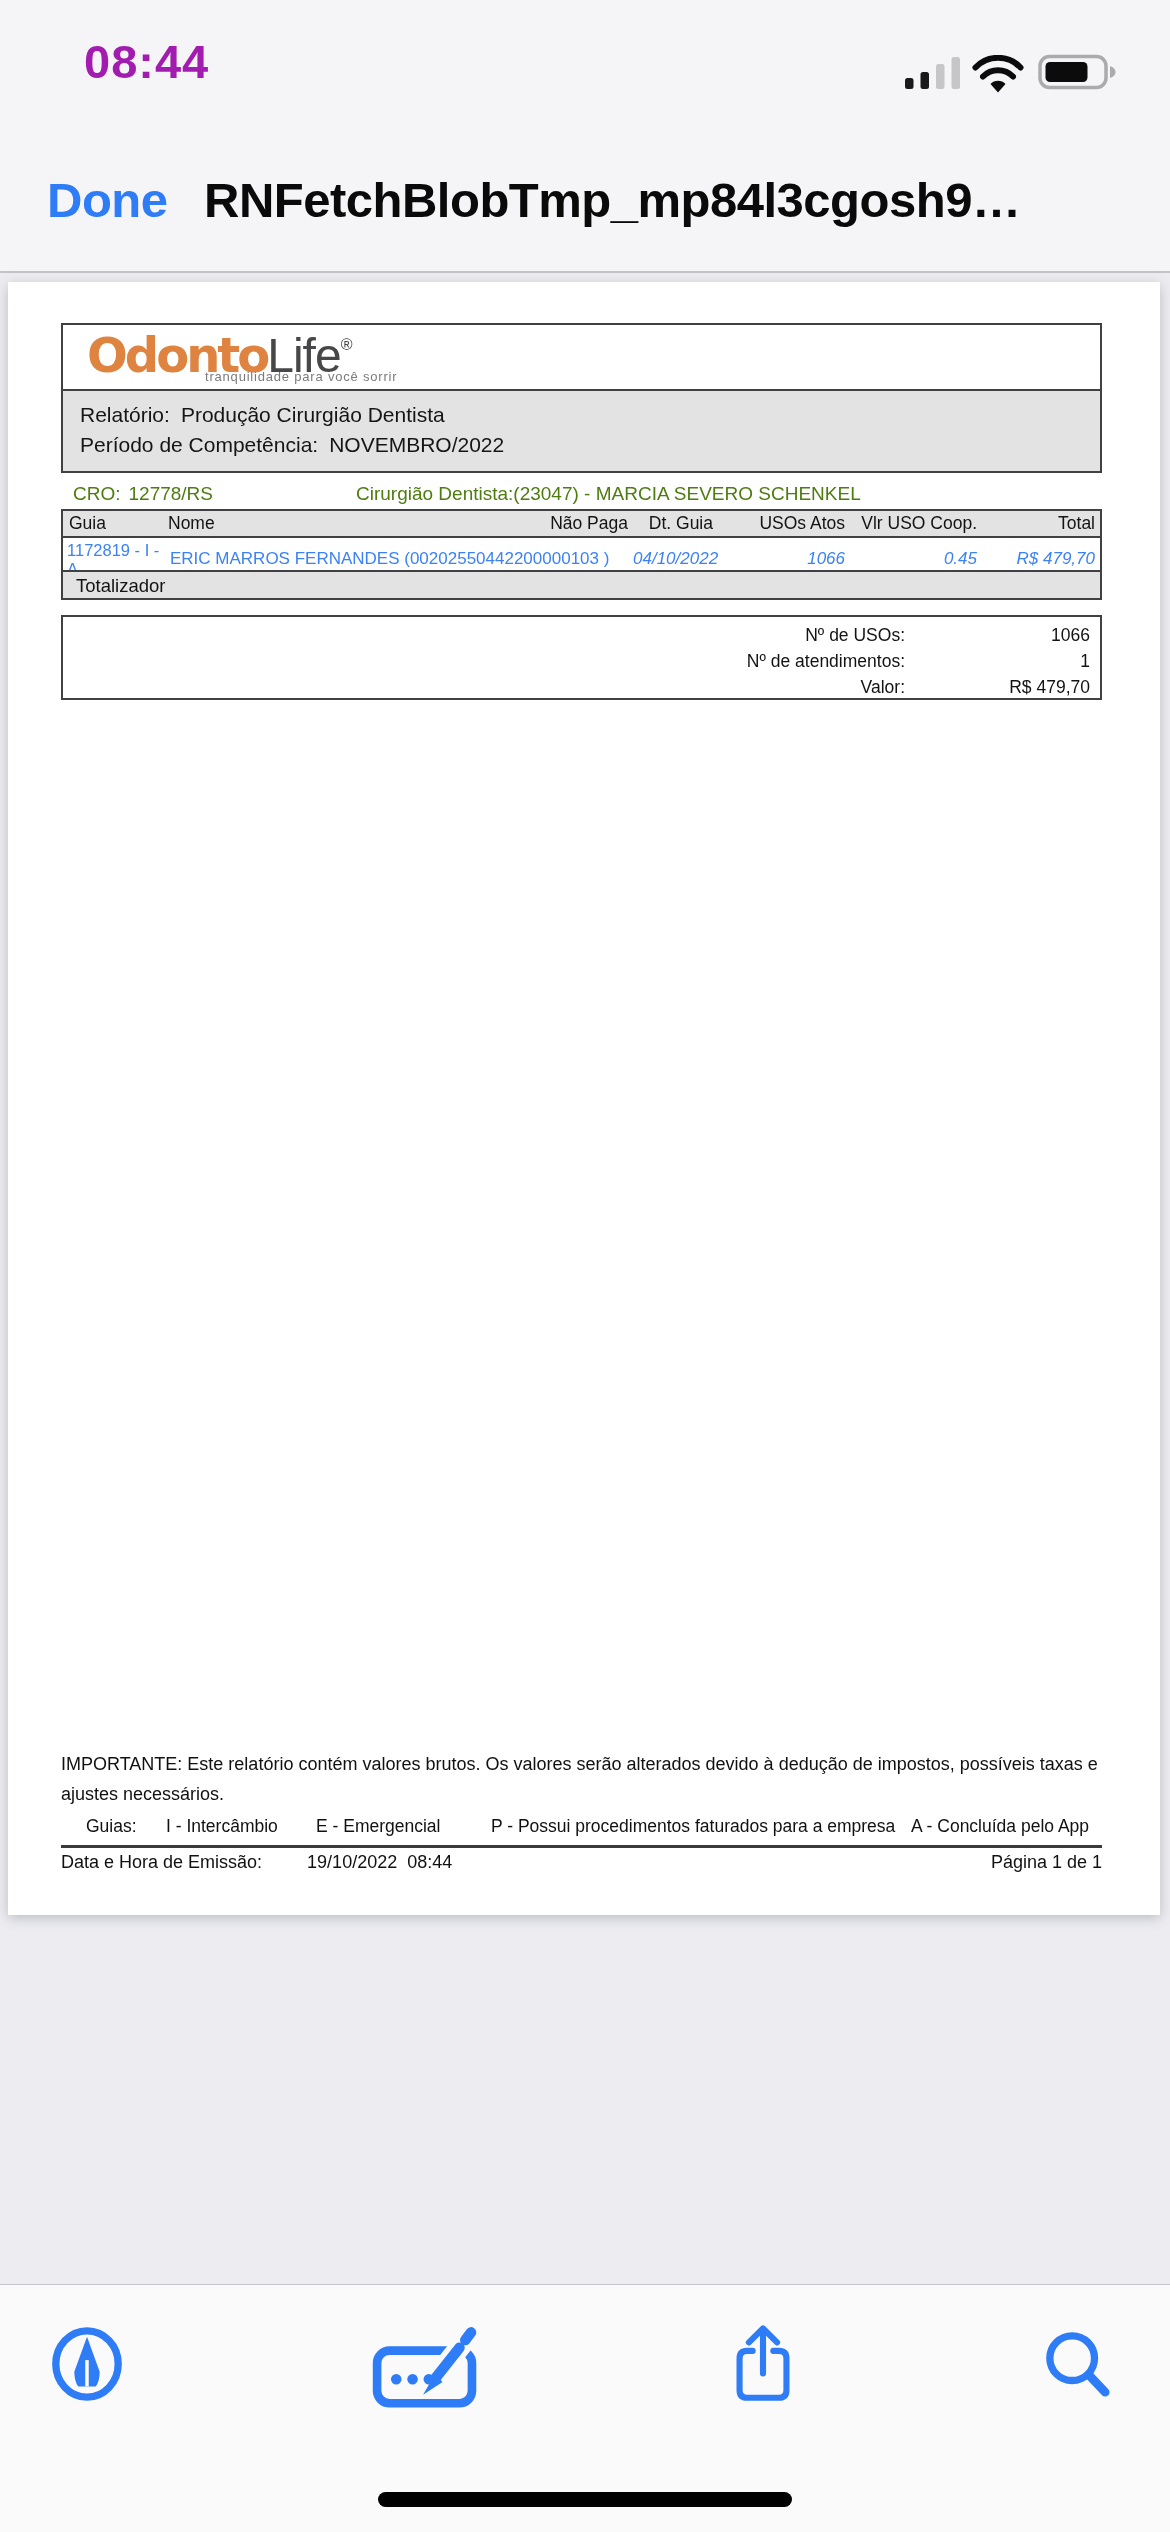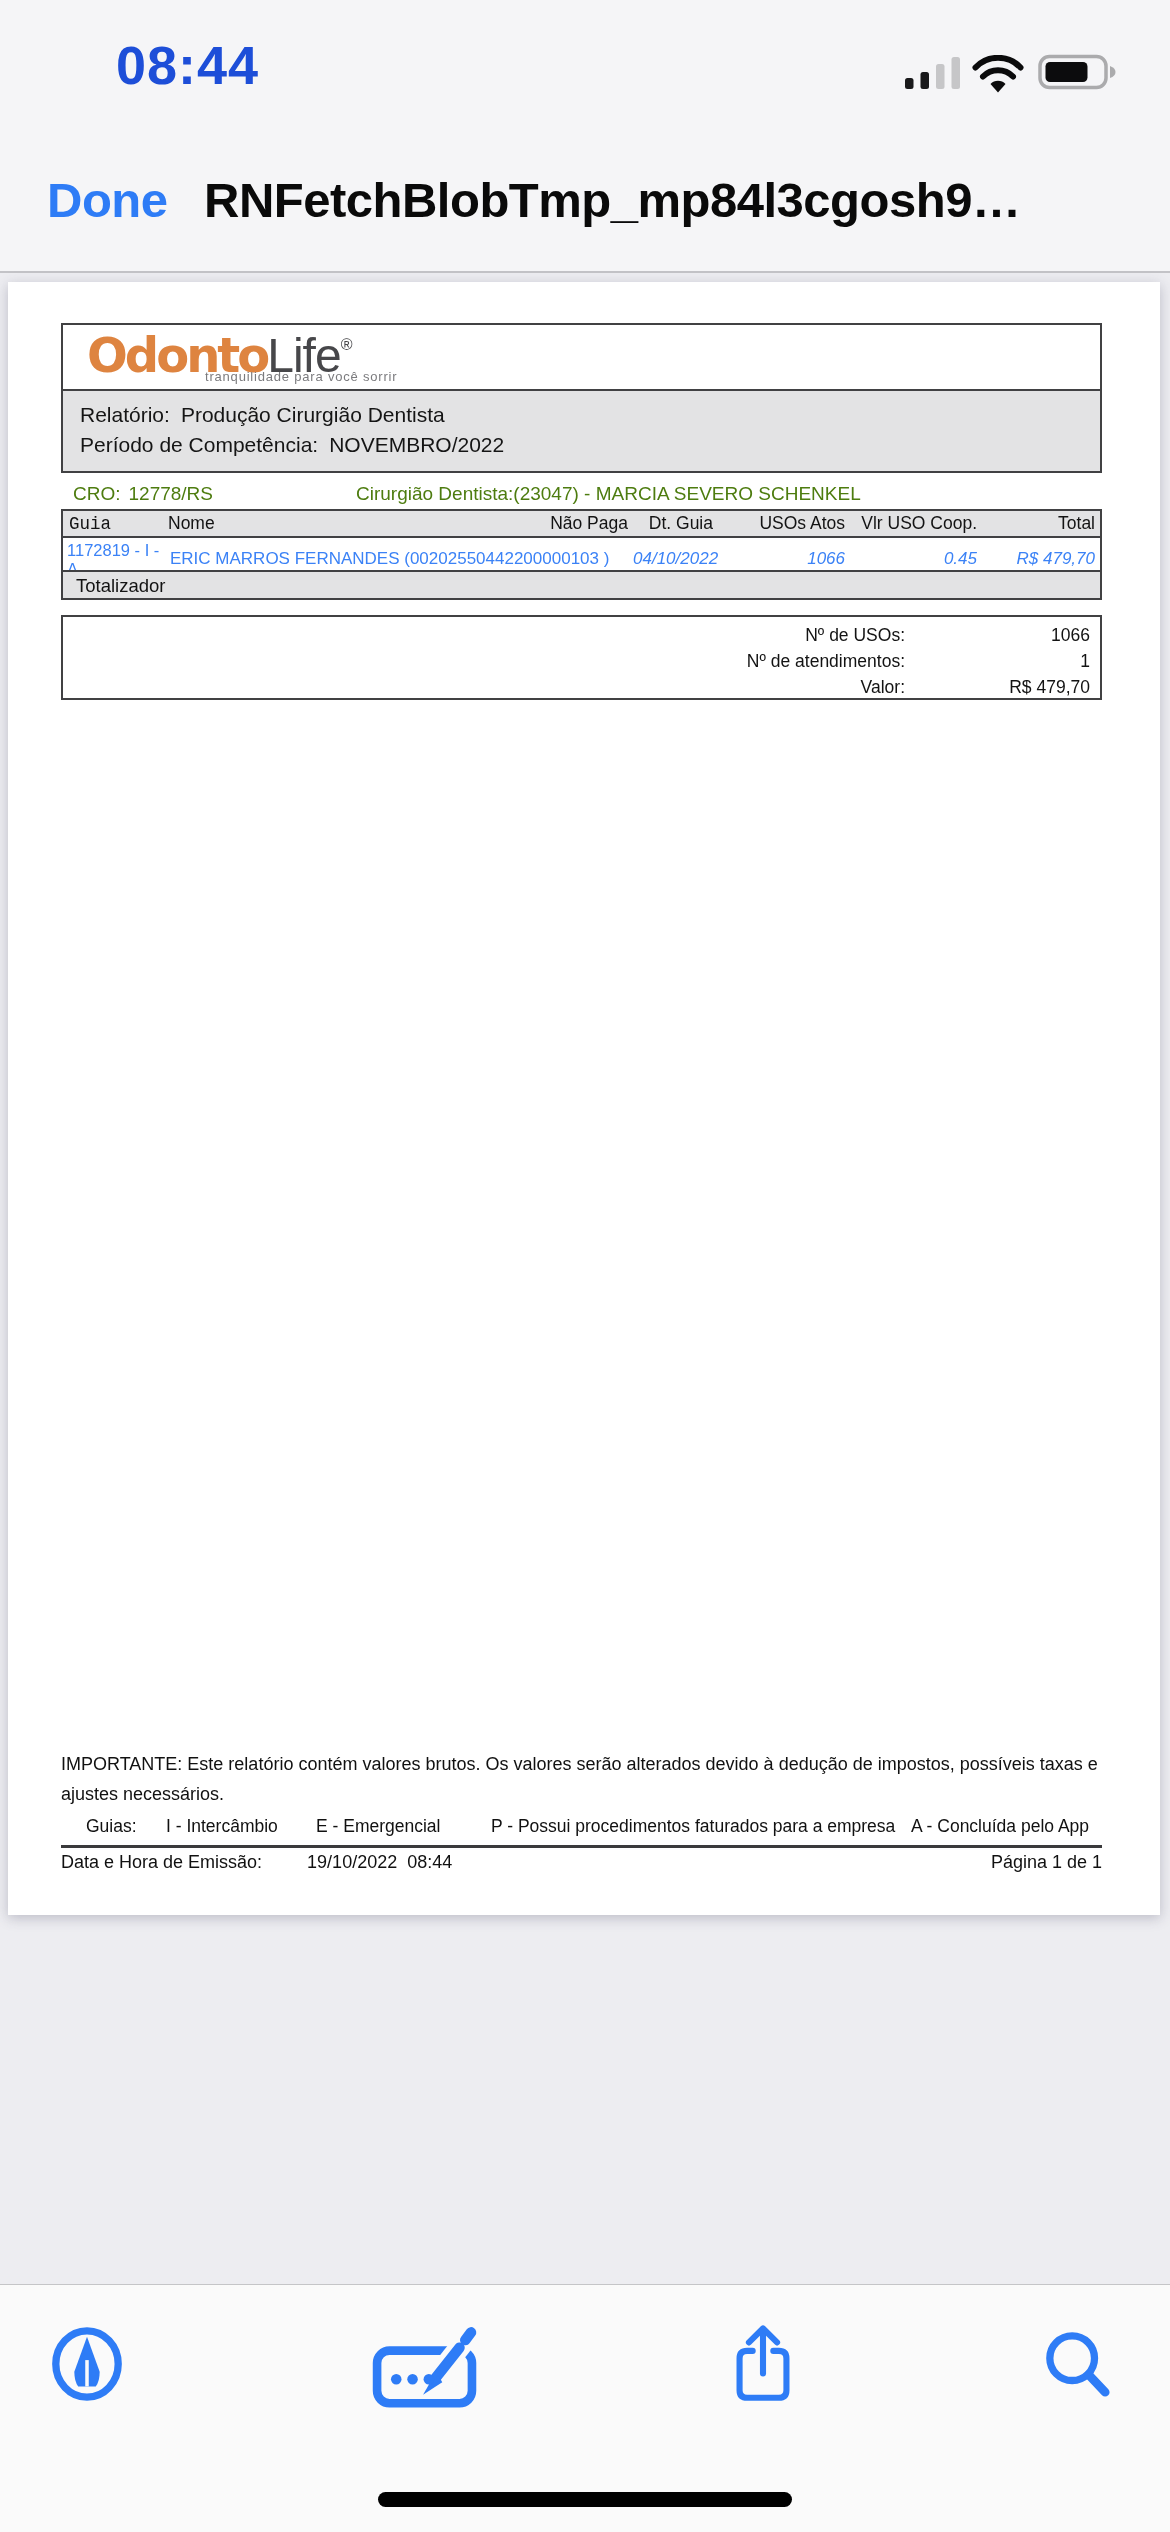--- a/index.html
+++ b/index.html
@@ -2,22 +2,22 @@
 <html><head>
 <meta charset="utf-8">
 <style>
   * { margin:0; padding:0; box-sizing:border-box; }
   html,body { width:1170px; height:2532px; }
   body { font-family:"Liberation Sans", sans-serif; background:#ededf1; position:relative; overflow:hidden; }
 
   
   .top-chrome { position:absolute; left:0; top:0; width:1170px; height:273px;
                 background:#f5f5f7; border-bottom:2px solid #c3c3c7; }
-  .time { position:absolute; left:84px; top:34px; font-size:54px; font-weight:bold;
-          color:#1d4ed8; letter-spacing:1px;margin-left:32px; }
+  .time { position:absolute; left:84px; top:34px; font-size:47px; font-weight:bold;
+          color:#a21caf; letter-spacing:1px; }
   .sig-svg  { position:absolute; left:905px; top:56px; }
   .wifi-svg { position:absolute; left:972px; top:55px; }
   .batt-svg { position:absolute; left:1038px; top:54px; }
   .done-btn { position:absolute; left:47px; top:172px; font-size:49px; font-weight:bold;
               color:#2e7cf6; background:none; border:none; font-family:inherit; letter-spacing:-0.5px; }
   .nav-title { position:absolute; left:204px; top:172px; font-size:49px; font-weight:bold;
                color:#0a0a0a; letter-spacing:-0.5px; white-space:nowrap; }
 
   
   .page { position:absolute; left:8px; top:282px; width:1152px; height:1633px;
@@ -36,21 +36,21 @@
   .report-line .lbl { margin-right:11px; }
 
   .cro-row { position:absolute; left:65px; top:201px; width:1029px; height:26px; font-size:19px; color:#4d7c0f; }
   .cro-row .dentist { position:absolute; left:283px; top:0; }
   .cro-row .lbl { margin-right:8px; }
 
   .gtable { position:absolute; left:53px; top:227px; width:1041px; }
   .t-head, .t-row { display:grid; grid-template-columns:105px 380px 85px 85px 132px 132px 1fr; }
   .t-head { background:#e3e3e4; border:2px solid #414143; height:29px; align-items:center;
             font-size:17.5px; color:#131313; }
-  .t-head .c0 { padding-left:6px;font-family:Liberation Mono, monospace; }
+  .t-head .c0 { padding-left:6px; }
   .r-al { text-align:right; padding-right:5px; }
   .t-row { height:34px; border-left:2px solid #414143; border-right:2px solid #414143;
            font-size:17px; color:#3b82f6; }
   .t-row .c0 { font-size:16.5px; padding:3px 0 0 4px; }
   .t-row .c1 { padding-top:11px; padding-left:2px; white-space:nowrap; }
   .t-row .num { padding-top:11px;font-style:italic; }
   .double-rule { height:6px; border-top:2px solid #333; border-bottom:2px solid #333; }
 
   .totalizer-bar { position:absolute; left:53px; top:288px; width:1041px; height:30px;
                    background:#e3e3e4; border:2px solid #414143; font-size:18.5px;

